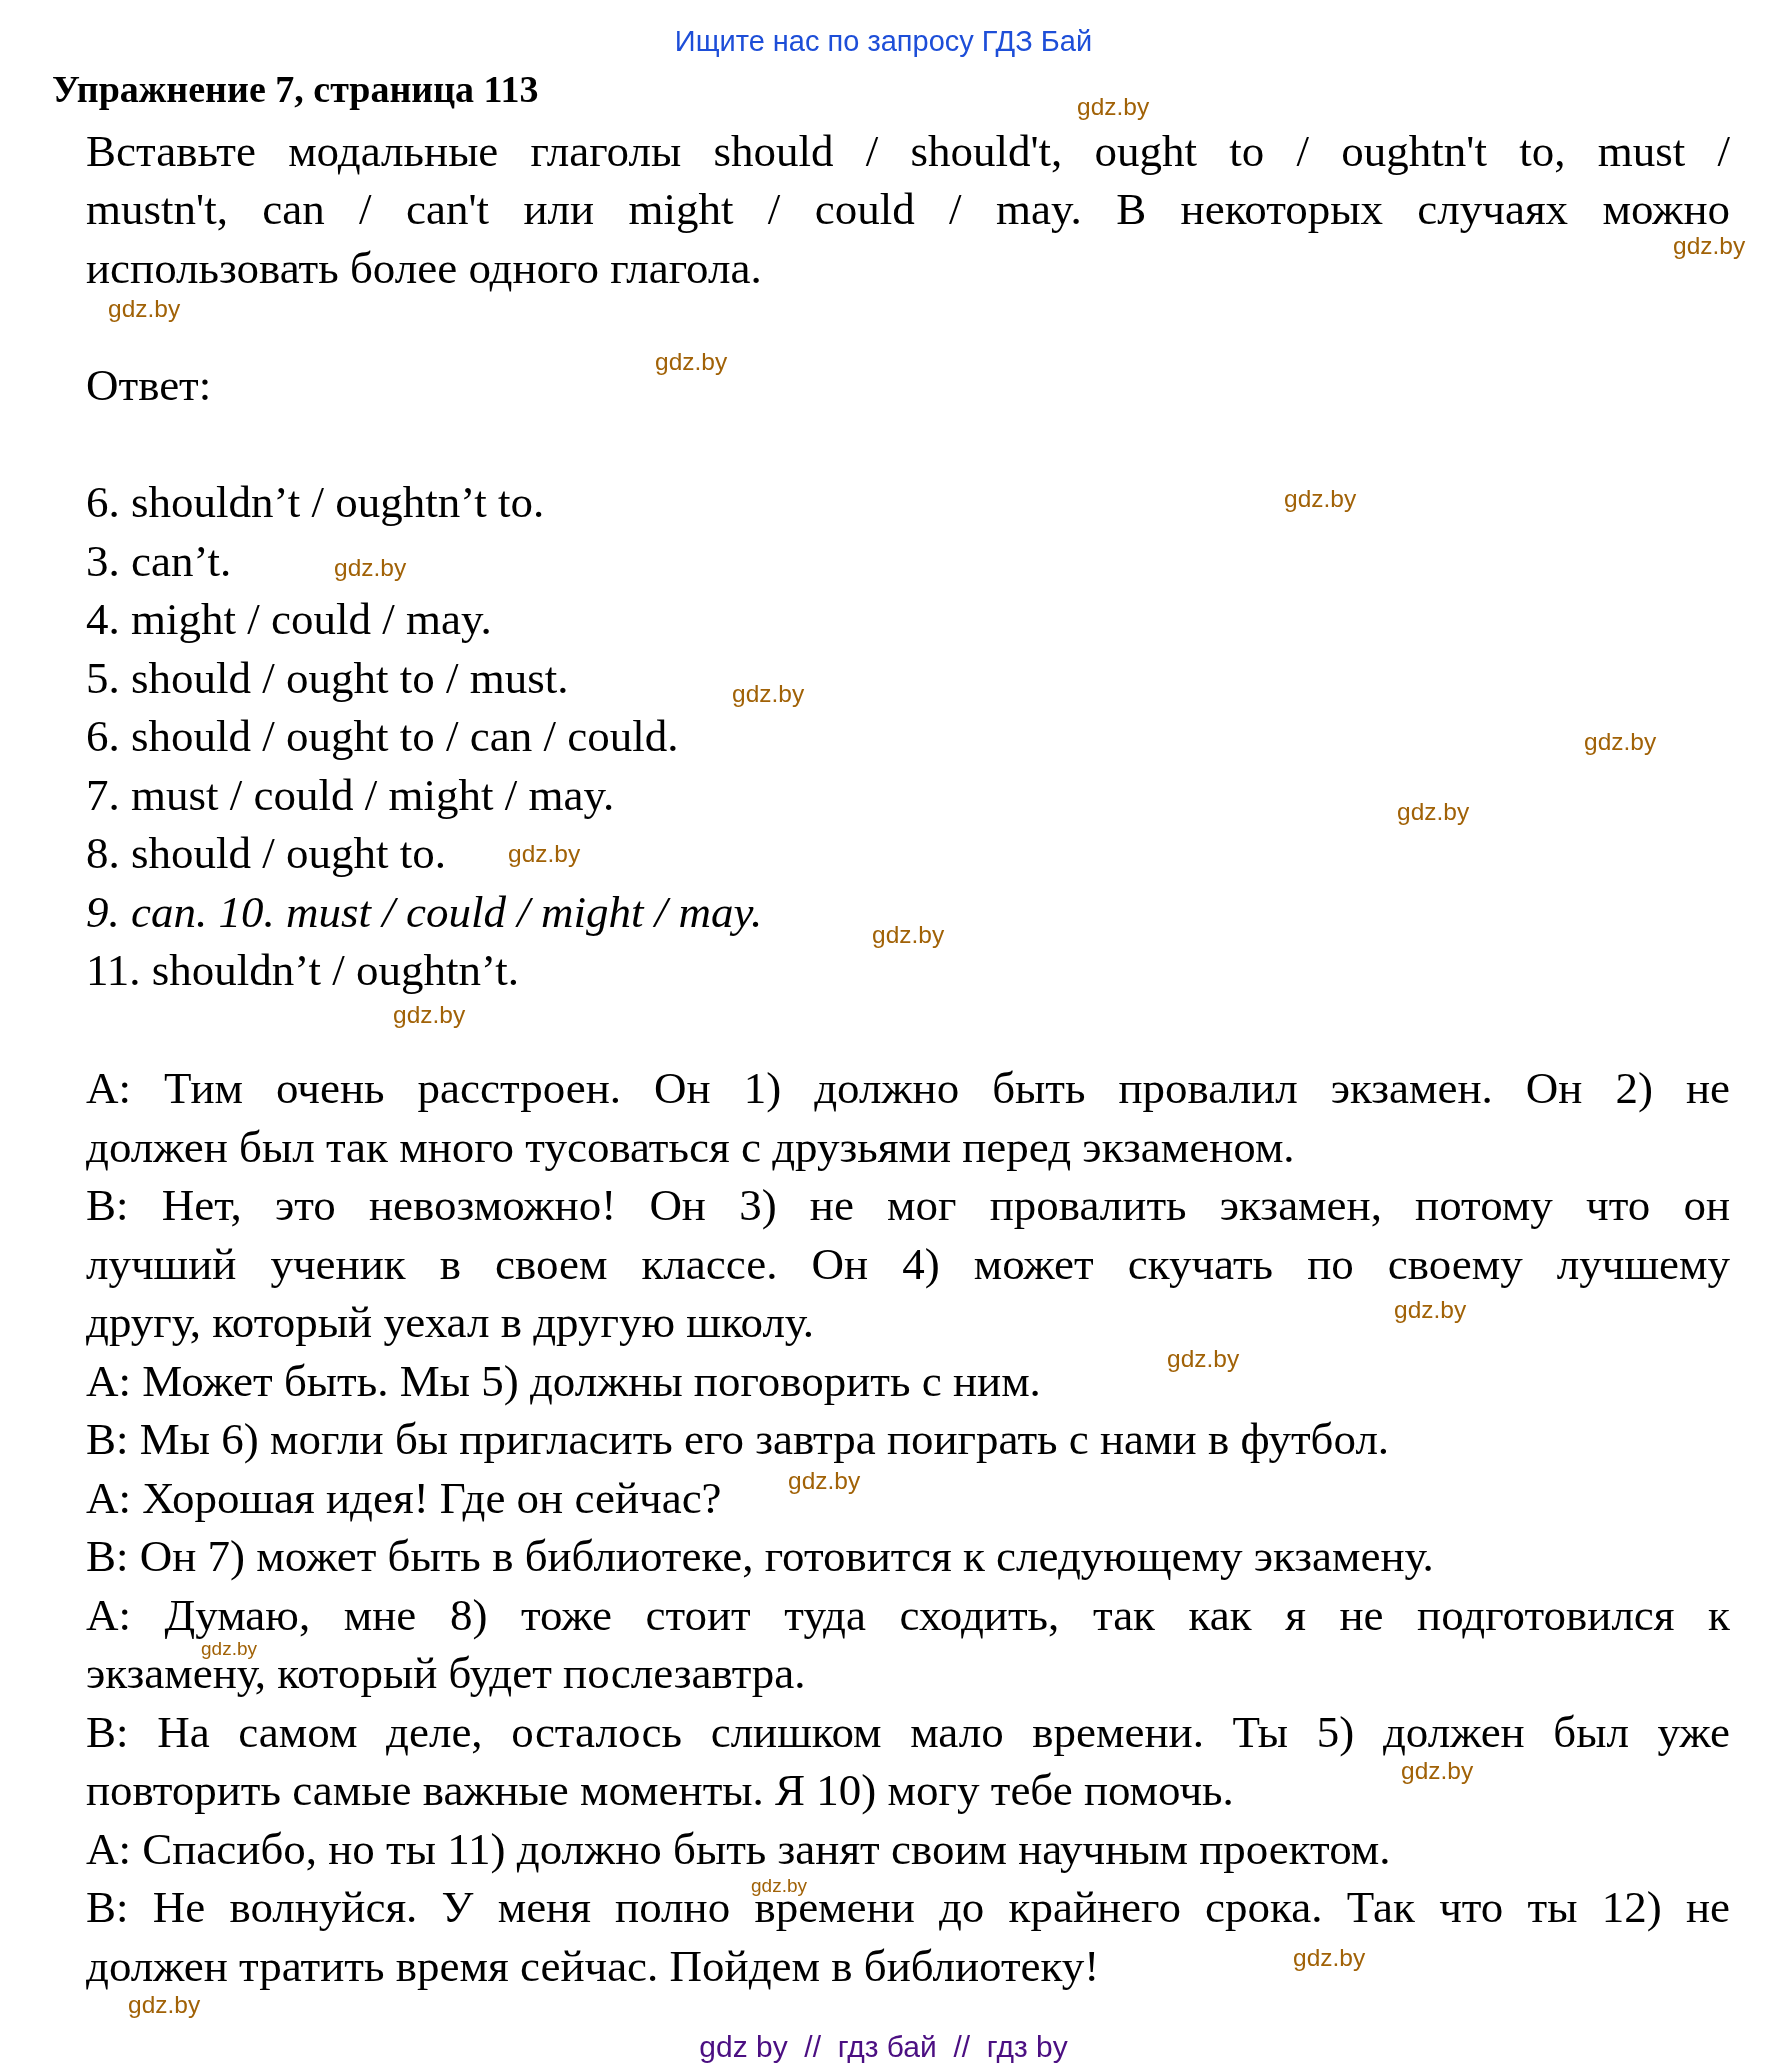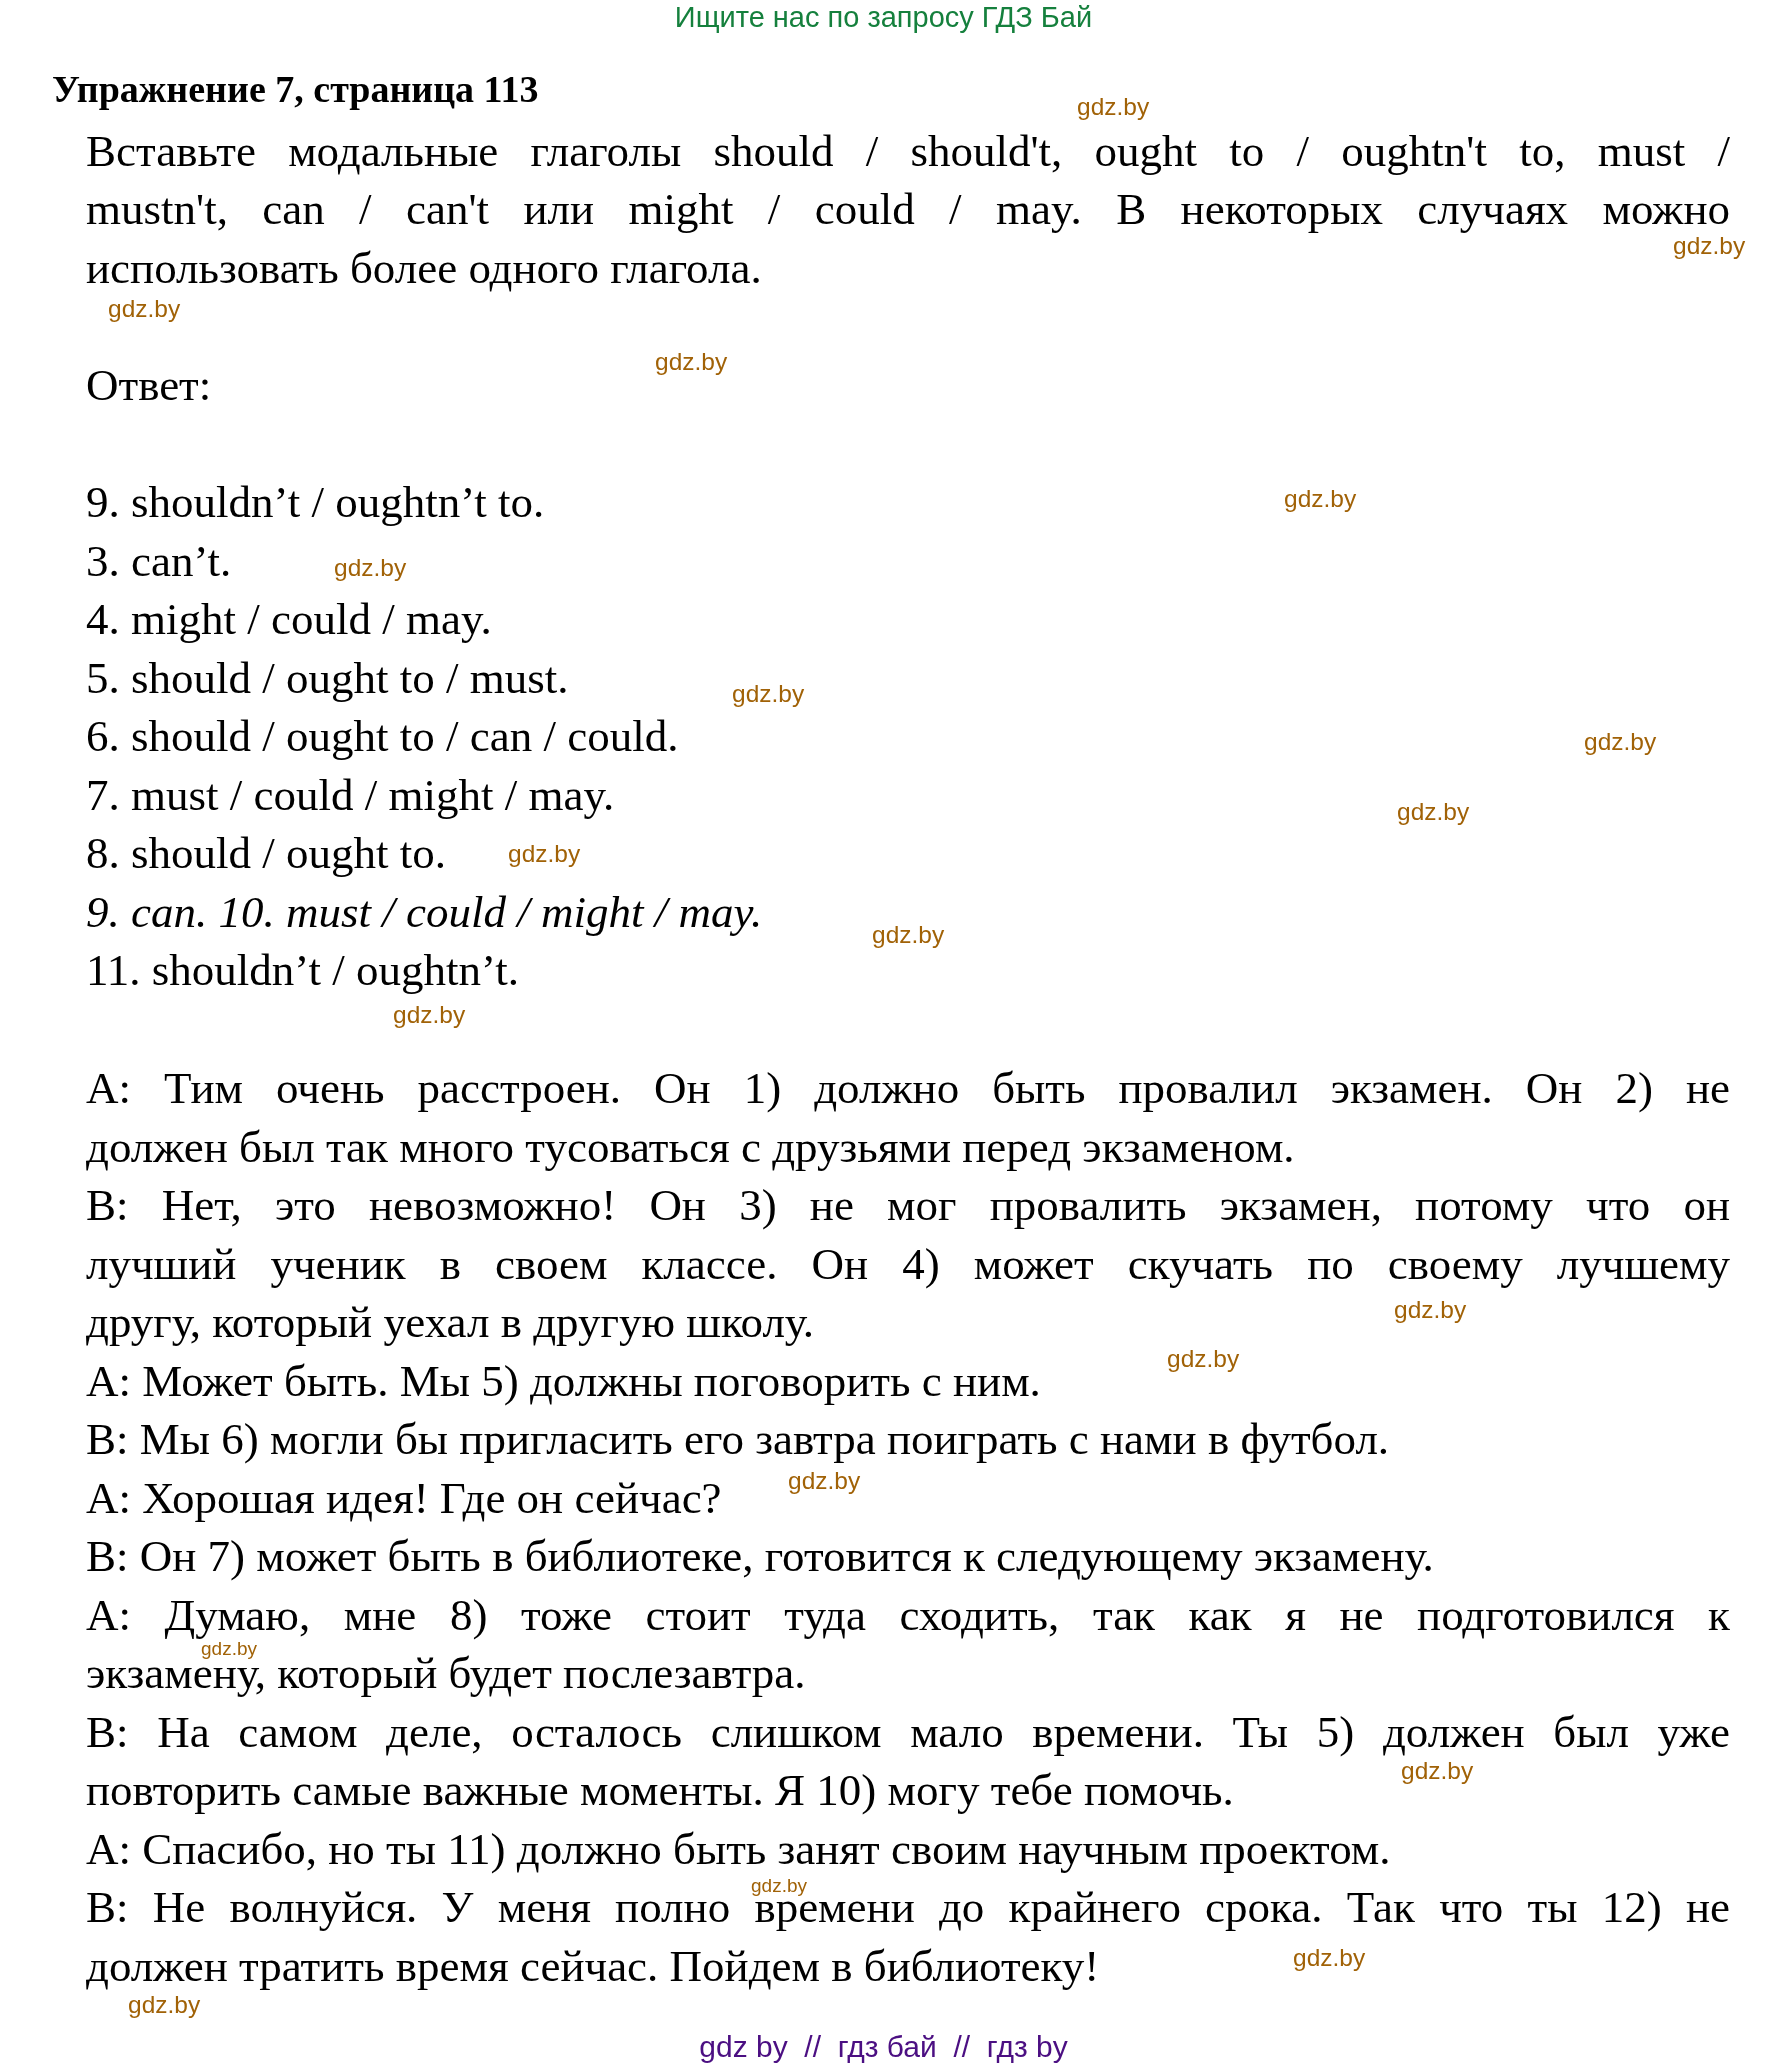--- a/index.html
+++ b/index.html
@@ -7,34 +7,34 @@
   .banner { position:absolute; left:0; width:1767px; top:0; text-align:center; font-family:"Liberation Sans", sans-serif; font-size:29px; line-height:35px; }
   .footer { position:absolute; left:0; width:1767px; top:2028px; text-align:center; font-family:"Liberation Sans", sans-serif; font-size:30px; line-height:37px; }
   .title { position:absolute; left:52px; top:63px; font-weight:bold; font-size:38px; line-height:52px; }
   .line { position:absolute; left:52px; font-size:45px; line-height:52px; white-space:nowrap;margin-left:34px; }
   .just { width:1644px; text-align:justify; text-align-last:justify; }
   .wm { position:absolute; font-family:"Liberation Sans", sans-serif; font-size:24.5px; line-height:28px; color:#a16207; }
 </style>
 </head>
 <body>
 
-<div class="banner" style="color:#15803d;">Ищите нас по запросу ГДЗ Бай</div>
+<div class="banner" style="color:#1d4ed8;margin-top:24px;">Ищите нас по запросу ГДЗ Бай</div>
 
 <div class="title">Упражнение 7, страница 113</div>
 
 <div>
   <div class="line just" style="top:125px;">Вставьте модальные глаголы should / should't, ought to / oughtn't to, must /</div>
   <div class="line just" style="top:183px;">mustn't, can / can't или might / could / may. В некоторых случаях можно</div>
   <div class="line" style="top:242px;">использовать более одного глагола.</div>
 </div>
 
 <div class="line" style="top:359px;">Ответ:</div>
 
 <div>
-  <div class="line" style="top:476px;">9. shouldn’t / oughtn’t to.</div>
+  <div class="line" style="top:476px;">6. shouldn’t / oughtn’t to.</div>
   <div class="line" style="top:535px;">3. can’t.</div>
   <div class="line" style="top:593px;">4. might / could / may.</div>
   <div class="line" style="top:652px;">5. should / ought to / must.</div>
   <div class="line" style="top:710px;">6. should / ought to / can / could.</div>
   <div class="line" style="top:769px;">7. must / could / might / may.</div>
   <div class="line" style="top:827px;">8. should / ought to.</div>
   <div class="line" style="top:886px;font-style:italic;">9. can. 10. must / could / might / may.</div>
   <div class="line" style="top:944px;">11. shouldn’t / oughtn’t.</div>
 </div>
 

